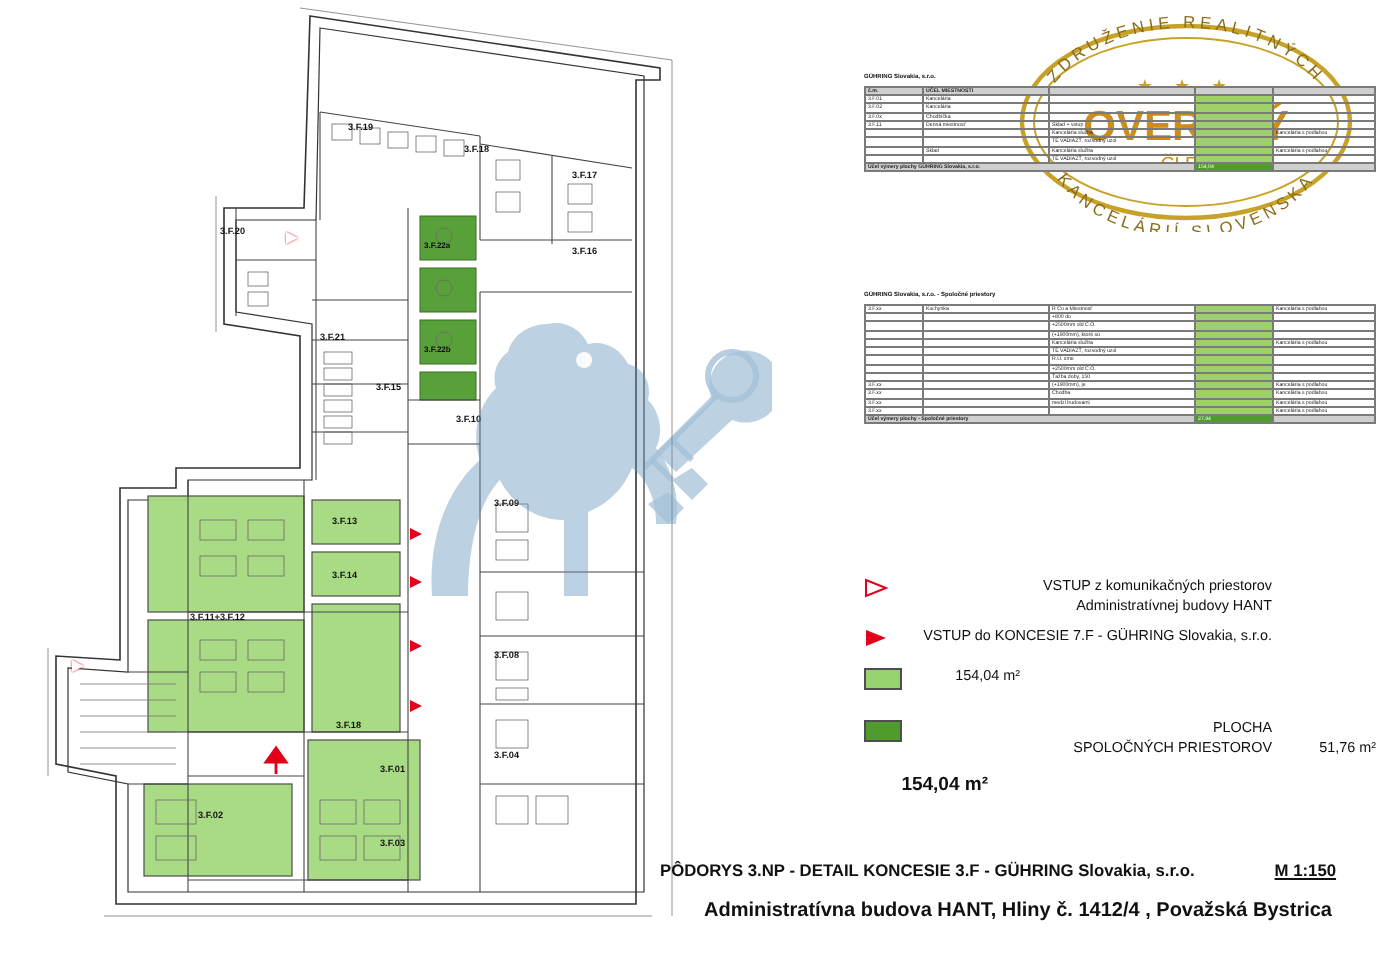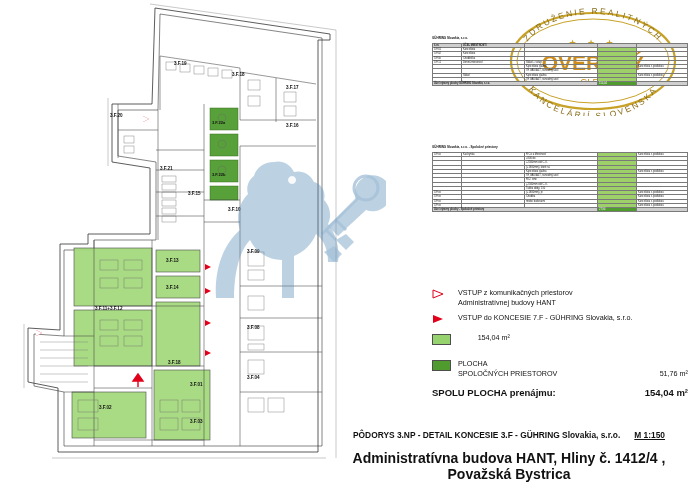--- a/index.html
+++ b/index.html
@@ -34,34 +34,34 @@
   .tbl-title{font-size:3px;font-weight:bold;color:#111;}
 
   .tableA{left:432px;top:43px;width:256px;}
   .tableB{left:432px;top:152px;width:256px;}
 
   
   .legend{position:absolute;left:432px;top:288px;width:256px;color:#111;}
   .legend h3{margin:0 0 6px 0;font-size:11px;letter-spacing:.3px;}
   .lrow{display:flex;align-items:flex-start;margin-bottom:6px;font-size:7.2px;line-height:1.35;}
   .lsym{width:26px;flex:0 0 26px;display:flex;align-items:center;justify-content:flex-start;padding-top:1px;}
-  .ltxt{flex:1;}
+  .ltxt{flex:1;text-align:right;}
   .lval{width:52px;text-align:right;font-size:7.2px;}
   .swatch{width:17px;height:9px;border:0.6px solid #4e4e4e;}
   .sw-light{background:#96d26e;}
   .sw-dark{background:#4f9b2e;}
   .total{display:flex;align-items:center;margin-top:8px;font-size:9.5px;font-weight:bold;}
   .total .tlabel{flex:1;}
   .total .tval{width:62px;text-align:right;}
 
   
   .caption{position:absolute;left:330px;top:430px;width:358px;text-align:center;color:#111;}
-  .cap1{font-size:8.4px;font-weight:bold;display:flex;justify-content:center;gap:14px;align-items:baseline;}
+  .cap1{font-size:8.4px;font-weight:bold;display:flex;justify-content:flex-start;gap:40px;align-items:baseline;}
   .cap1 .scale{font-size:8.4px;font-weight:bold;text-decoration:underline;}
-  .cap2{font-size:14px;font-weight:bold;margin-top:10px;}
+  .cap2{font-size:10px;font-weight:bold;margin-top:10px;}
 
   
   .rl{position:absolute;font-size:4.6px;font-weight:bold;color:#111;white-space:nowrap;}
   .rl.sm{font-size:4px;}
   
   .ptri{position:absolute;width:0;height:0;border-top:3.6px solid transparent;border-bottom:3.6px solid transparent;border-left:6.4px solid #e2001a;}
 </style>
 </head>
 <body>
 
@@ -476,21 +476,20 @@
     <div class="lrow" style="margin-top:14px">
       <div class="lsym">
           <div class="swatch sw-dark"></div>
         </div>
       <div class="ltxt" style="white-space:pre-line">PLOCHA
 SPOLOČNÝCH PRIESTOROV</div>
       <div class="lval" style="align-self:flex-end">51,76 m²</div>
     </div>
 
     <div class="total">
-      <div class="tlabel">SPOLU PLOCHA prenájmu:</div>
       <div class="tval">154,04 m²</div>
     </div>
   </div>
 
   <div class="caption">
     <div class="cap1">
       <span>PÔDORYS 3.NP - DETAIL KONCESIE 3.F - GÜHRING Slovakia, s.r.o.</span>
       <span class="scale">M  1:150</span>
     </div>
     <div class="cap2">Administratívna budova HANT, Hliny č. 1412/4 , Považská Bystrica</div>

